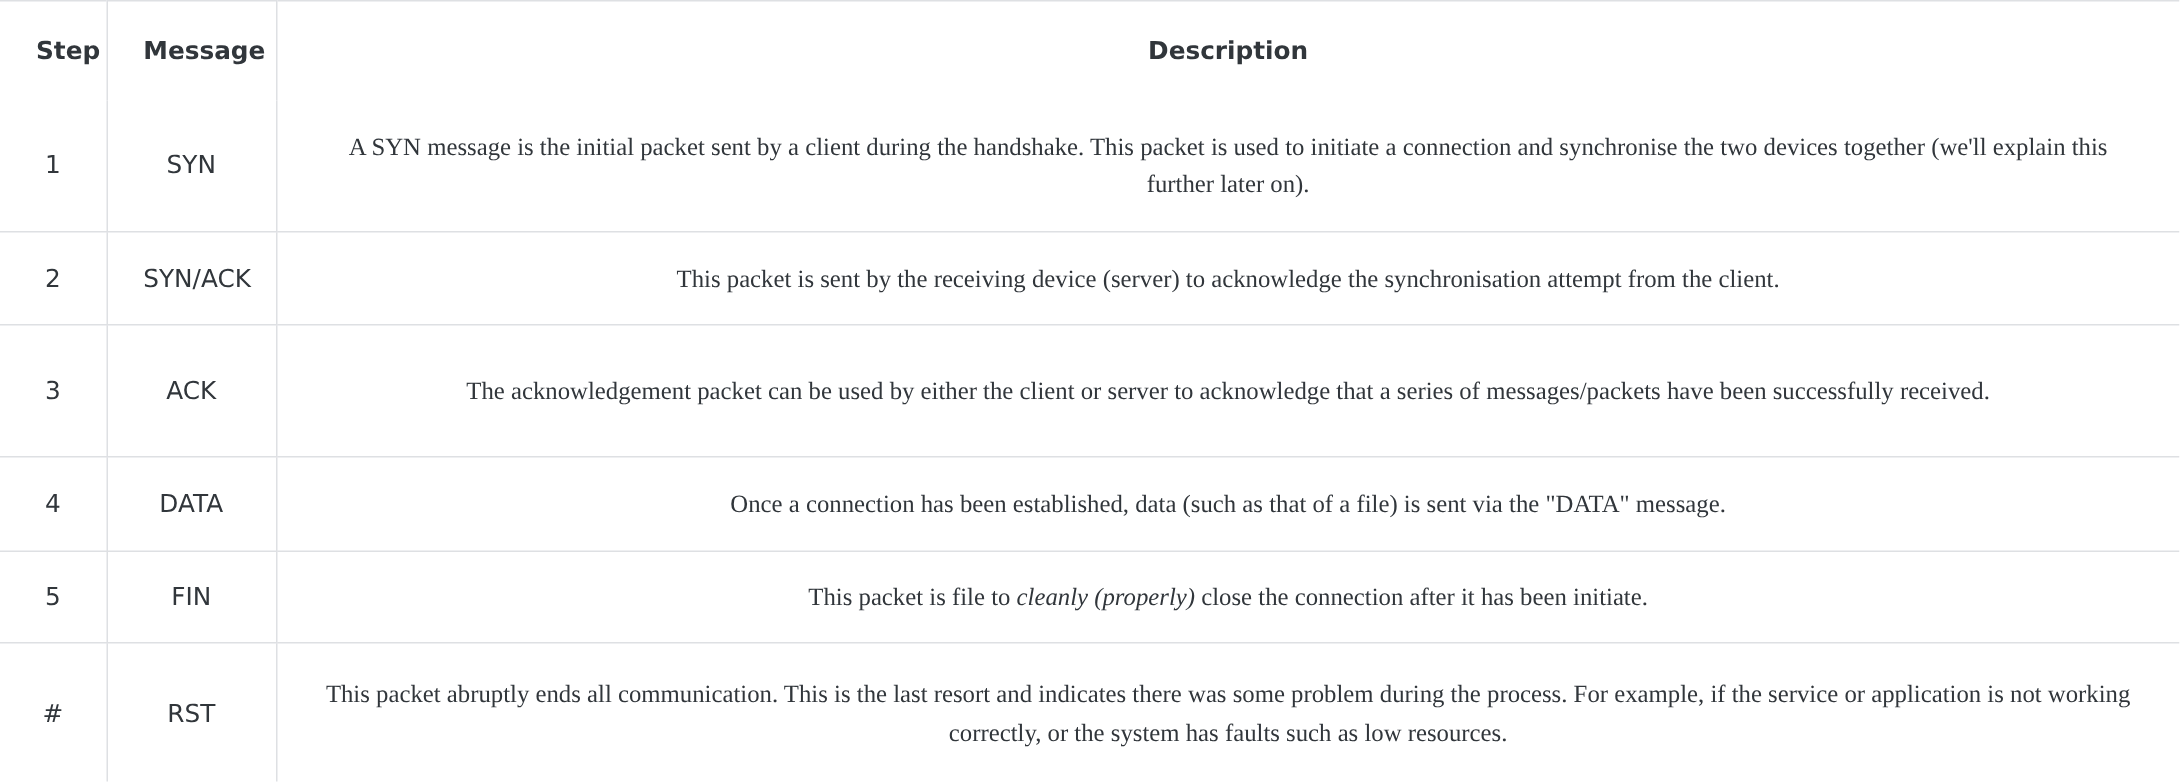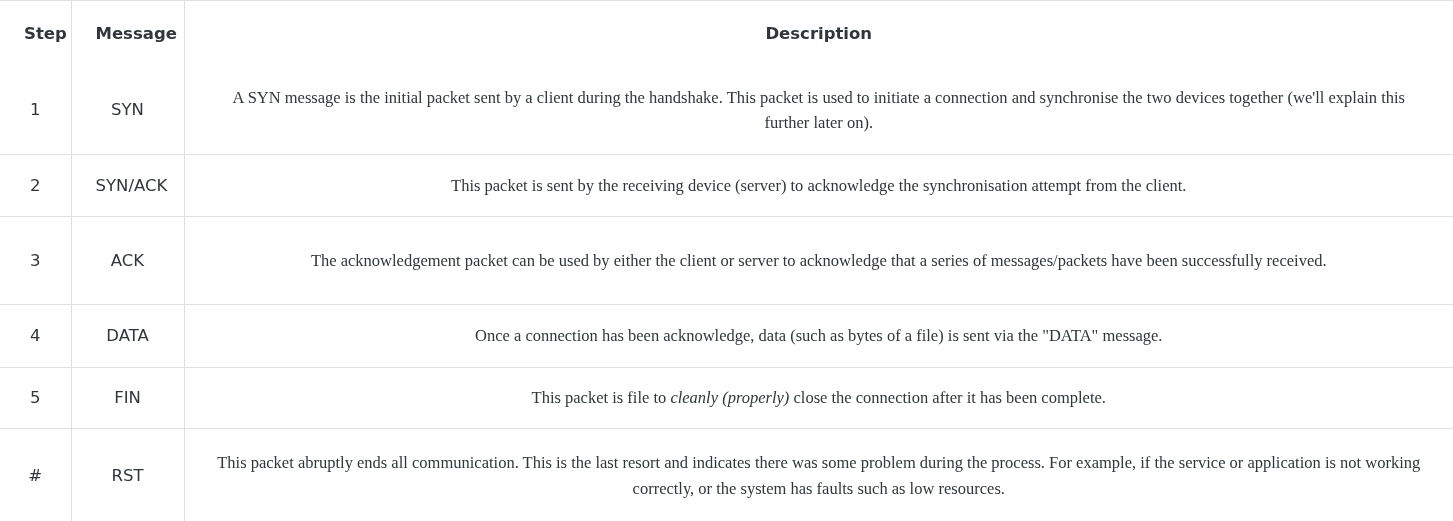--- a/index.html
+++ b/index.html
@@ -105,26 +105,26 @@
         <td class="desc"><span>This packet is sent by the receiving device (server) to acknowledge the synchronisation attempt from the client.</span><em class="em-text"></em><span></span></td>
       </tr>
       <tr class="row-3">
         <td class="step">3</td>
         <td class="message">ACK</td>
         <td class="desc"><span>The acknowledgement packet can be used by either the client or server to acknowledge that a series of messages/packets have been successfully received.</span><em class="em-text"></em><span></span></td>
       </tr>
       <tr class="row-4">
         <td class="step">4</td>
         <td class="message">DATA</td>
-        <td class="desc"><span>Once a connection has been acknowledge, data (such as bytes of a file) is sent via the "DATA" message.</span><em class="em-text"></em><span></span></td>
+        <td class="desc"><span>Once a connection has been established, data (such as that of a file) is sent via the "DATA" message.</span><em class="em-text"></em><span></span></td>
       </tr>
       <tr class="row-5">
         <td class="step">5</td>
         <td class="message">FIN</td>
-        <td class="desc"><span>This packet is file to </span><em class="em-text">cleanly (properly)</em><span> close the connection after it has been complete.</span></td>
+        <td class="desc"><span>This packet is file to </span><em class="em-text">cleanly (properly)</em><span> close the connection after it has been initiate.</span></td>
       </tr>
       <tr class="row-6">
         <td class="step">#</td>
         <td class="message">RST</td>
         <td class="desc"><span>This packet abruptly ends all communication. This is the last resort and indicates there was some problem during the process. For example, if the service or application is not working correctly, or the system has faults such as low resources.</span><em class="em-text"></em><span></span></td>
       </tr>
     </tbody>
   </table>
 </div>
 

